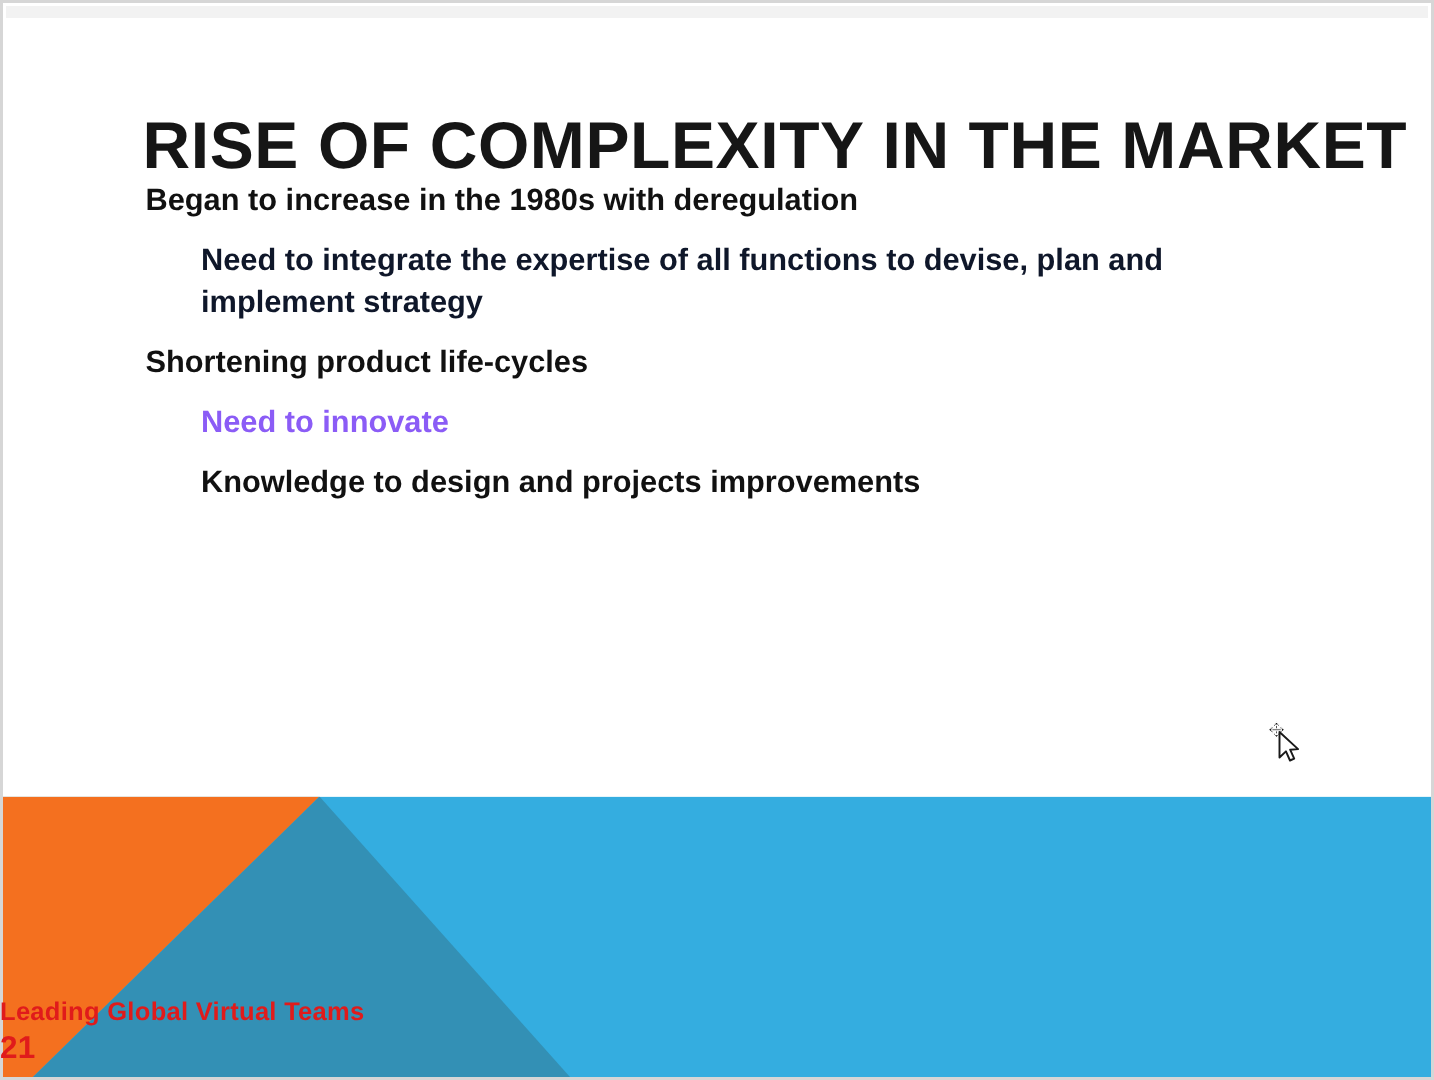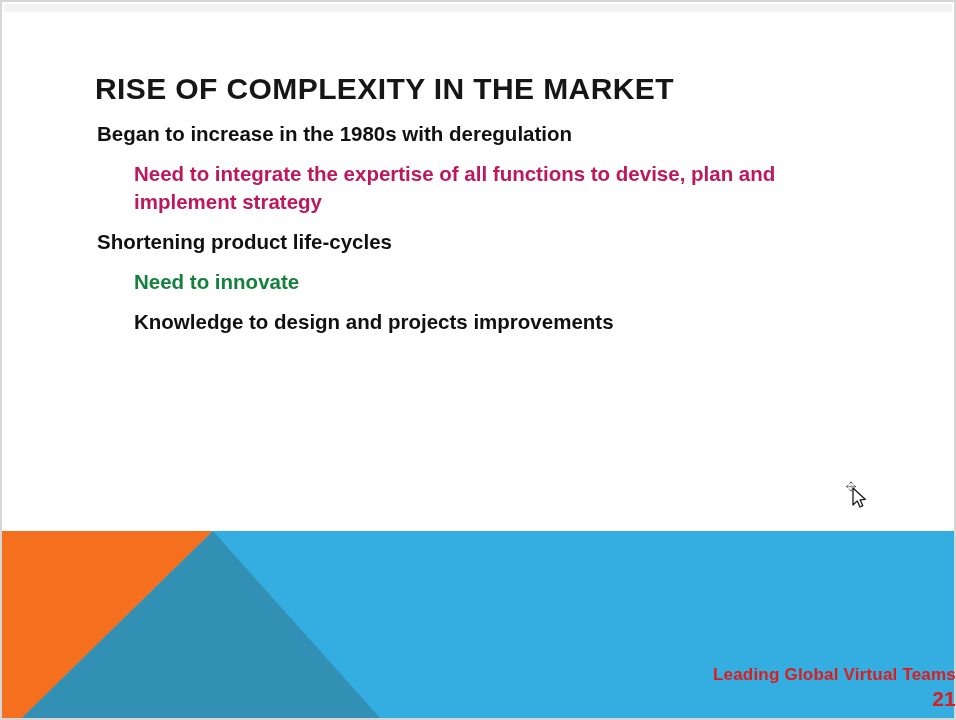--- a/index.html
+++ b/index.html
@@ -43,21 +43,21 @@
     background: #f2f2f2;
     pointer-events: none;
   }
 
   
   #slide-title {
     position: absolute;
     left: 95px;
     top: 47px;
     width: 800px;
-    font-size: 30px;
+    font-size: 44px;
     font-weight: bold;
     letter-spacing: 0.4px;
     color: #161616;
     line-height: 44px;
     white-space: nowrap;
   }
 
   
   #body-list {
     position: absolute;
@@ -95,21 +95,21 @@
     height: 187px;
     overflow: hidden;
   }
   #footer-band svg { display: block; }
 
   #footer-text-block {
     position: absolute;
     left: 0;
     top: 662px;
     width: 956px;
-    text-align: right;
+    text-align: left;
     font-size: 17px;
     font-weight: bold;
     line-height: 25px;
     color: #e01b1b;
     letter-spacing: 0.2px;
     pointer-events: none;
   }
   #footer-page-number {
     font-size: 21px;
     font-weight: bold;
@@ -135,23 +135,23 @@
   <div class="frame-inner-hint"></div>
   <div class="frame-edge top" style="background: rgb(214, 214, 214);"></div>
   <div class="frame-edge left" style="background: rgb(214, 214, 214);"></div>
   <div class="frame-edge right" style="background: rgb(214, 214, 214);"></div>
   <div class="frame-edge bottom" style="background: rgb(214, 214, 214);"></div>
 
   <h1 id="slide-title" style="color: rgb(22, 22, 22);">RISE OF COMPLEXITY IN THE MARKET</h1>
 
   <div id="body-list">
       <div class="bullet-line level-1" style="color: rgb(17, 17, 17);">Began to increase in the 1980s with deregulation</div>
-      <div class="bullet-line level-2" style="color: #be185d;">Need to integrate the expertise of all functions to devise, plan and implement strategy</div>
+      <div class="bullet-line level-2" style="color: #0f172a;">Need to integrate the expertise of all functions to devise, plan and implement strategy</div>
       <div class="bullet-line level-1" style="color: rgb(17, 17, 17);">Shortening product life-cycles</div>
-      <div class="bullet-line level-2" style="color: #15803d;">Need to innovate</div>
+      <div class="bullet-line level-2" style="color: #8b5cf6;">Need to innovate</div>
       <div class="bullet-line level-2" style="color: rgb(17, 17, 17);">Knowledge to design and projects improvements</div>
     </div>
 
   <div id="footer-band">
     <svg width="952" height="187" viewBox="0 0 952 187" xmlns="http://www.w3.org/2000/svg">
       <rect x="0" y="0" width="952" height="187" fill="#34ade0"></rect>
       <polygon points="0,0 211,0 20,187 0,187" fill="#f4701f"></polygon>
       <polygon points="211,0 378,187 20,187" fill="#3390b5"></polygon>
     </svg>
   </div>

